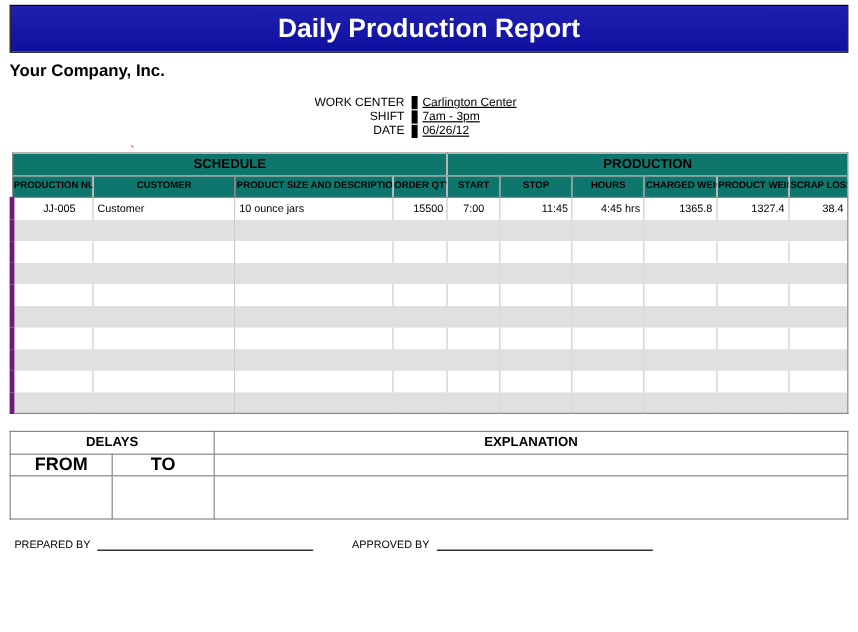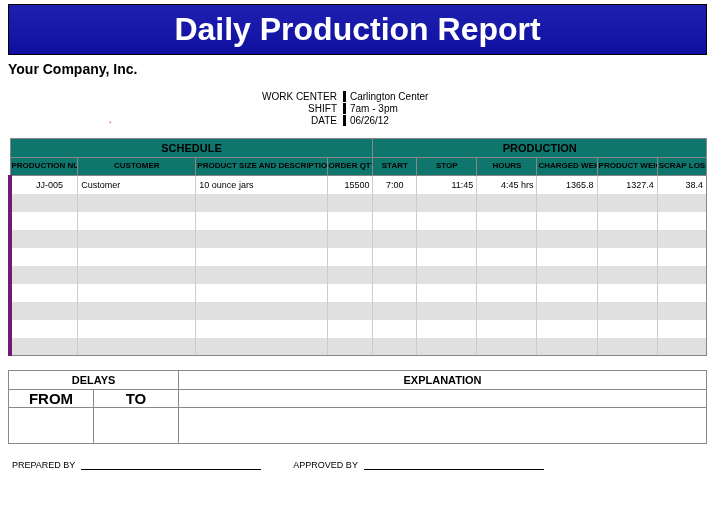--- a/index.html
+++ b/index.html
@@ -11,21 +11,21 @@
     overflow: hidden;
     font-size: 10px;
     color: #000;
     padding: 4px 8px;
   }
   .banner {
     background: #1a1a9e;
     background: linear-gradient(to bottom, #2020b0, #1010a0);
     color: #fff;
     text-align: center;
-    font-size: 32px;
+    font-size: 22px;
     font-weight: bold;
     padding: 6px 0;
     border: 1px solid #000;
     font-family: "Arial Black", Arial, sans-serif;
   }
   .company {
     font-weight: bold;
     font-size: 14px;
     padding: 6px 0 14px 0;
   }
@@ -37,21 +37,21 @@
     top: 112px;
   }
   .meta {
     display: grid;
     grid-template-columns: 1fr auto auto 1fr;
     row-gap: 1px;
     font-size: 10px;
     margin-bottom: 12px;
   }
   .meta-label { grid-column: 2; text-align: right; padding-right: 6px; }
-  .meta-value { grid-column: 3; border-left: 3px solid #000000; padding-left: 4px; min-width: 110px; }
+  .meta-value { grid-column: 3; border-left: 5px solid #000000; padding-left: 4px; min-width: 110px; text-decoration: underline; }
   .main-table {
     width: 100%;
     border-collapse: collapse;
     table-layout: fixed;
   }
   .main-table th, .main-table td {
     border: 1px solid #888;
     font-size: 9px;
     padding: 2px 3px;
     overflow: hidden;

